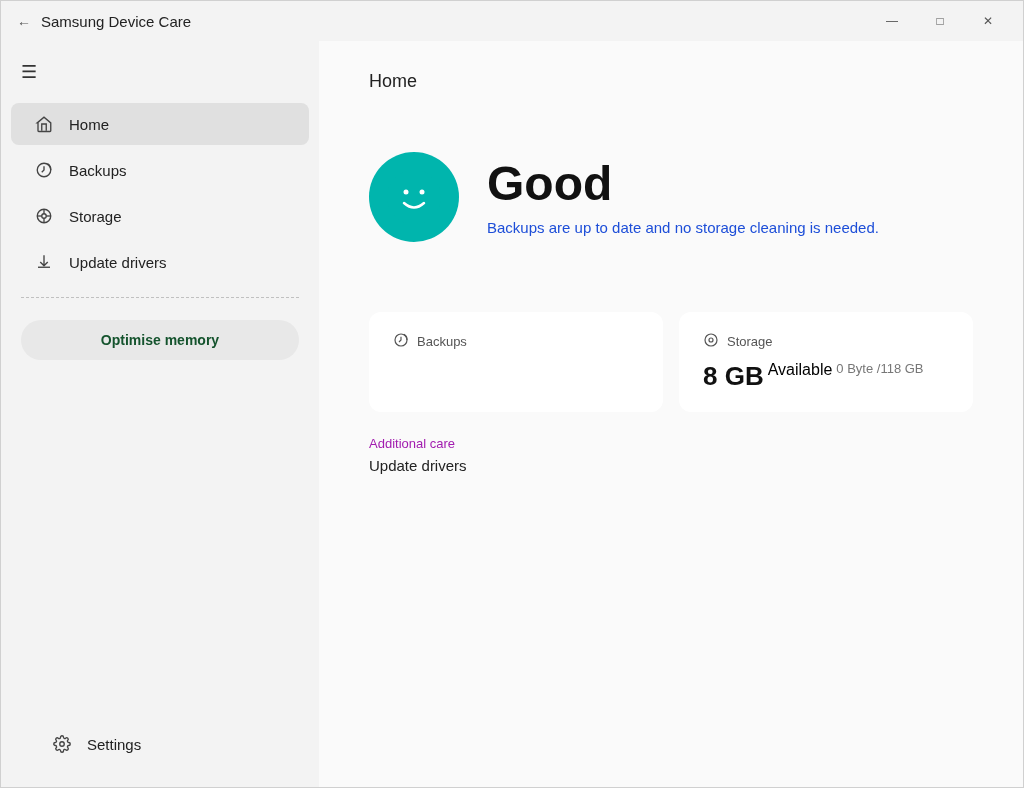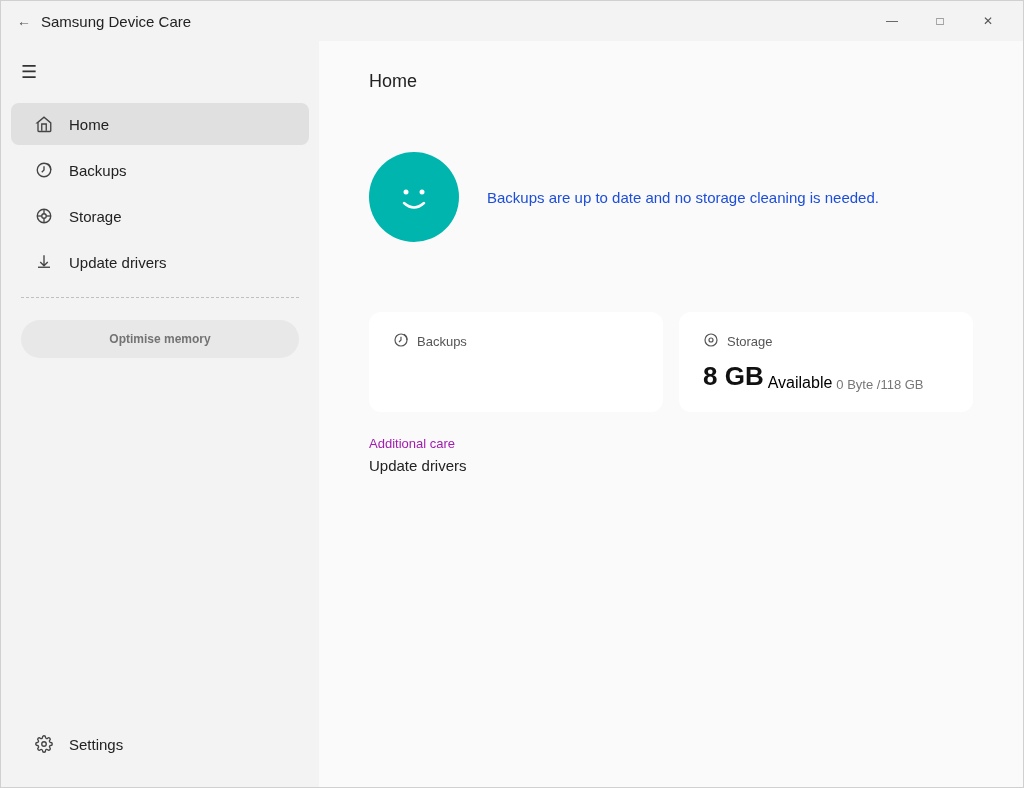--- a/index.html
+++ b/index.html
@@ -117,31 +117,32 @@
       border-top: 1.5px dashed #c0c0c0;
       margin: 12px 20px;
     }
 
     .optimise-btn {
       margin: 10px 20px;
       padding: 12px 20px;
       background: #e8e8e8;
       border: none;
       border-radius: 20px;
-      font-size: 12px;
+      font-size: 14px;
       font-weight: 600;
-      color: #737373;
+      color: #14532d;
       cursor: pointer;
       text-align: center;
     }
 
     .sidebar-spacer { flex: 1; }
 
     .sidebar-bottom {
       padding-bottom: 10px;
+      margin-left: 18px;
     }
 
     
     .main {
       flex: 1;
       background: #fafafa;
       padding: 30px 50px;
       overflow-y: auto;
     }
 
@@ -222,21 +223,21 @@
       color: #111;
     }
 
     .card-sub {
       font-size: 13px;
       color: #777;
     }
 
     .storage-row {
       display: flex;
-      align-items: flex-end;
+      align-items: flex-start;
       gap: 4px;
     }
 
     
     .additional-care {
       margin-top: 4px;
     }
 
     .additional-care-label {
       font-size: 13px;
@@ -348,20 +349,21 @@
       <div class="status-section">
         <div class="smiley">
           <svg viewBox="0 0 54 54" fill="none">
             <circle cx="27" cy="27" r="27" fill="#00b5ad"></circle>
             <circle cx="19" cy="22" r="2.5" fill="white"></circle>
             <circle cx="35" cy="22" r="2.5" fill="white"></circle>
             <path d="M17 33 Q27 42 37 33" stroke="white" stroke-width="2.5" fill="none" stroke-linecap="round"></path>
           </svg>
         </div>
         <div class="status-text">
+          <h1>Good</h1>
           <p>Backups are up to date and no storage cleaning is needed.</p>
         </div>
       </div>
 
       <div class="cards-row">
 
         <div class="card">
           <div class="card-header">
             <span class="card-icon">
               <svg width="16" height="16" viewBox="0 0 24 24" fill="none" stroke="currentColor" stroke-width="1.8">

